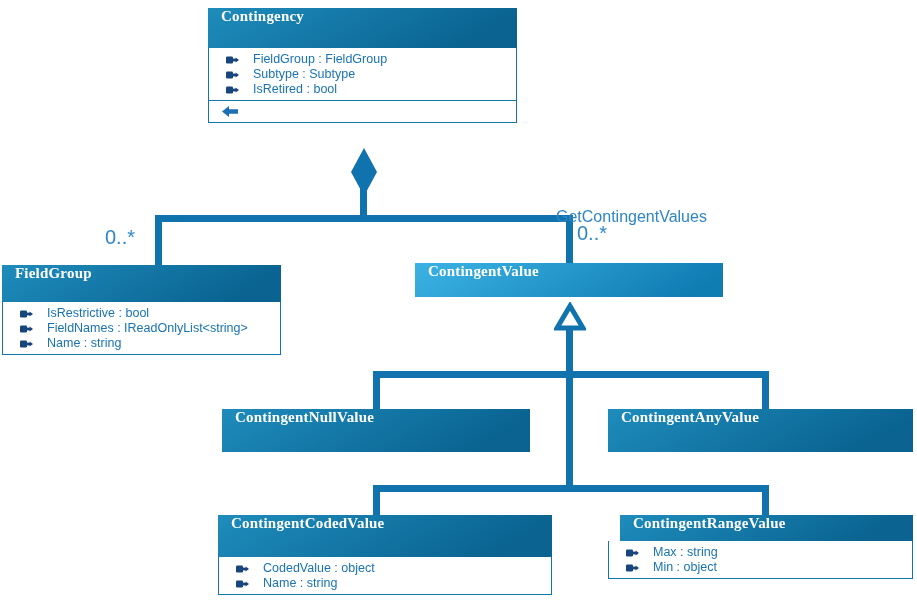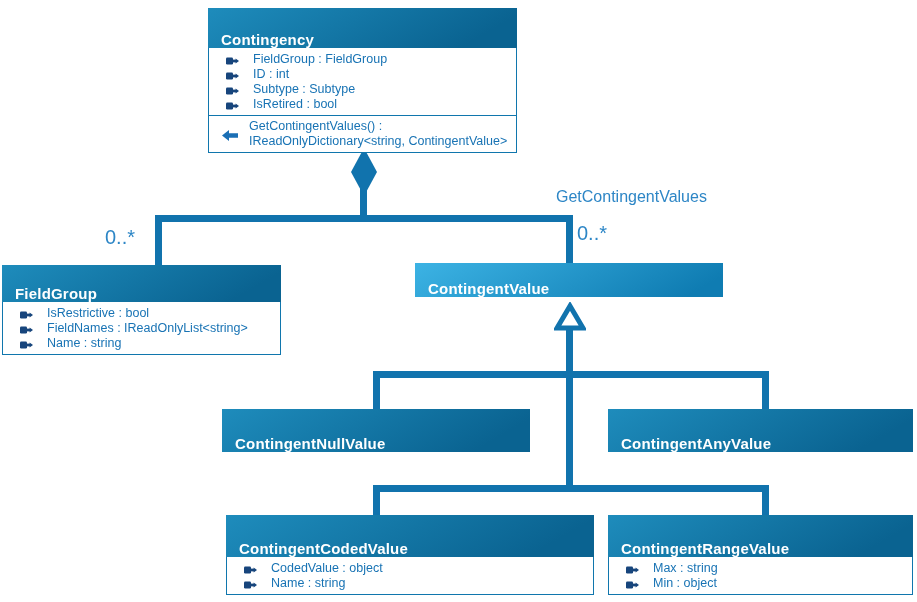--- a/index.html
+++ b/index.html
@@ -10,40 +10,41 @@
     width: 917px;
     height: 602px;
     background: #ffffff;
     overflow: hidden;
   }
 
   
   .uml-class { position: absolute; }
   .uml-header {
     display: flex;
-    align-items: flex-end;
+    align-items: flex-start;
     padding-left: 13px;
     color: #ffffff;
     font-weight: bold;
     font-size: 15px;
     letter-spacing: 0.2px;
     background: linear-gradient(150deg, #1e8cbc 0%, #0a6391 85%);
+    font-family: Liberation Serif, serif;
   }
   .uml-header.light {
     background: linear-gradient(150deg, #3cb3e4 0%, #0f7cb2 90%);
   }
   .uml-body {
     background: #ffffff;
     border: 1px solid #1076ad;
     border-top: none;
     padding: 4px 0 3px 0;
   }
   .member-row {
     display: flex;
-    align-items: center;
+    align-items: flex-start;
     min-height: 15px;
     line-height: 15px;
   }
   .member-icon {
     flex: 0 0 auto;
     width: 13px;
     margin: 3px 14px 0 17px;
     display: block;
   }
   .method-icon {
@@ -64,20 +65,21 @@
 
   
   .edge { position: absolute; background: #1173ad; }
   .edge-marker { position: absolute; }
 
   
   .edge-label {
     position: absolute;
     color: #2d86c6;
     font-size: 16px;
+    margin-top: 20px;
   }
   .mult-label {
     position: absolute;
     color: #2d86c6;
     font-size: 20px;
   }
 </style>
 </head>
 <body>
 
@@ -118,45 +120,35 @@
             <path d="M9.6 2.4 L13 5 L9.6 7.6 Z" fill="#17457c"></path>
           </svg>
         <span class="member-text">FieldGroup : FieldGroup</span>
       </div>
       <div class="member-row">
         <svg class="member-icon" width="13" height="10" viewBox="0 0 13 10">
             <rect x="0" y="1.5" width="7" height="7" rx="1.2" fill="#17457c"></rect>
             <rect x="6" y="3.6" width="4" height="2.8" fill="#17457c"></rect>
             <path d="M9.6 2.4 L13 5 L9.6 7.6 Z" fill="#17457c"></path>
           </svg>
-        <span class="member-text">ID : int</span>
-      </div>
-      <div class="member-row">
-        <svg class="member-icon" width="13" height="10" viewBox="0 0 13 10">
-            <rect x="0" y="1.5" width="7" height="7" rx="1.2" fill="#17457c"></rect>
-            <rect x="6" y="3.6" width="4" height="2.8" fill="#17457c"></rect>
-            <path d="M9.6 2.4 L13 5 L9.6 7.6 Z" fill="#17457c"></path>
-          </svg>
         <span class="member-text">Subtype : Subtype</span>
       </div>
       <div class="member-row">
         <svg class="member-icon" width="13" height="10" viewBox="0 0 13 10">
             <rect x="0" y="1.5" width="7" height="7" rx="1.2" fill="#17457c"></rect>
             <rect x="6" y="3.6" width="4" height="2.8" fill="#17457c"></rect>
             <path d="M9.6 2.4 L13 5 L9.6 7.6 Z" fill="#17457c"></path>
           </svg>
         <span class="member-text">IsRetired : bool</span>
       </div>
       <div class="separator"></div>
       <div class="member-row">
         <svg class="method-icon" width="16" height="11" viewBox="0 0 16 11">
             <path d="M7 0 L7 3.2 L16 3.2 L16 7.8 L7 7.8 L7 11 L0 5.5 Z" fill="#1b6fb5"></path>
           </svg>
-        <span class="member-text">GetContingentValues() :
-IReadOnlyDictionary&lt;string, ContingentValue&gt;</span>
       </div>
     </div>
   </div>
 
   <div class="uml-class" style="left:2px; top:265px; width:279px;">
     <div class="uml-header" style="height:37px;">
       <span>FieldGroup</span>
     </div>
     <div class="uml-body">
       <div class="member-row">
@@ -197,21 +189,21 @@
       <span>ContingentNullValue</span>
     </div>
   </div>
 
   <div class="uml-class" style="left:608px; top:409px; width:305px;border-radius:21px;">
     <div class="uml-header" style="height:43px;">
       <span>ContingentAnyValue</span>
     </div>
   </div>
 
-  <div class="uml-class" style="left:226px; top:515px; width:368px;">
+  <div class="uml-class" style="left:218px; top:515px; width:334px;">
     <div class="uml-header" style="height:42px;">
       <span>ContingentCodedValue</span>
     </div>
     <div class="uml-body">
       <div class="member-row">
         <svg class="member-icon" width="13" height="10" viewBox="0 0 13 10">
             <rect x="0" y="1.5" width="7" height="7" rx="1.2" fill="#17457c"></rect>
             <rect x="6" y="3.6" width="4" height="2.8" fill="#17457c"></rect>
             <path d="M9.6 2.4 L13 5 L9.6 7.6 Z" fill="#17457c"></path>
           </svg>
@@ -222,21 +214,21 @@
             <rect x="0" y="1.5" width="7" height="7" rx="1.2" fill="#17457c"></rect>
             <rect x="6" y="3.6" width="4" height="2.8" fill="#17457c"></rect>
             <path d="M9.6 2.4 L13 5 L9.6 7.6 Z" fill="#17457c"></path>
           </svg>
         <span class="member-text">Name : string</span>
       </div>
     </div>
   </div>
 
   <div class="uml-class" style="left:608px; top:515px; width:305px;">
-    <div class="uml-header" style="height:42px;">
+    <div class="uml-header" style="height:26px;margin-left:12px;">
       <span>ContingentRangeValue</span>
     </div>
     <div class="uml-body">
       <div class="member-row">
         <svg class="member-icon" width="13" height="10" viewBox="0 0 13 10">
             <rect x="0" y="1.5" width="7" height="7" rx="1.2" fill="#17457c"></rect>
             <rect x="6" y="3.6" width="4" height="2.8" fill="#17457c"></rect>
             <path d="M9.6 2.4 L13 5 L9.6 7.6 Z" fill="#17457c"></path>
           </svg>
         <span class="member-text">Max : string</span>

